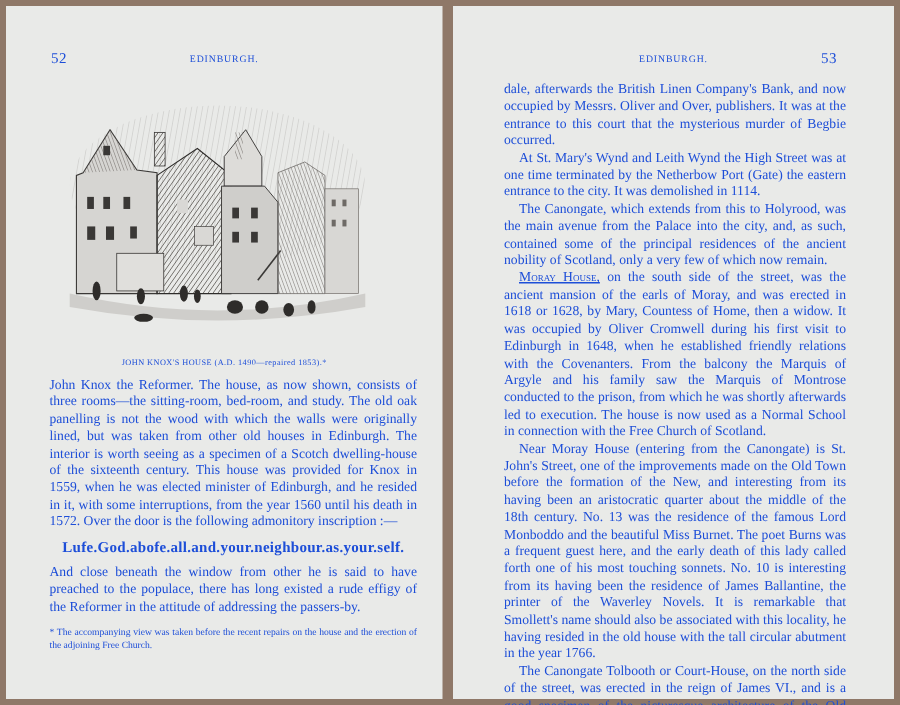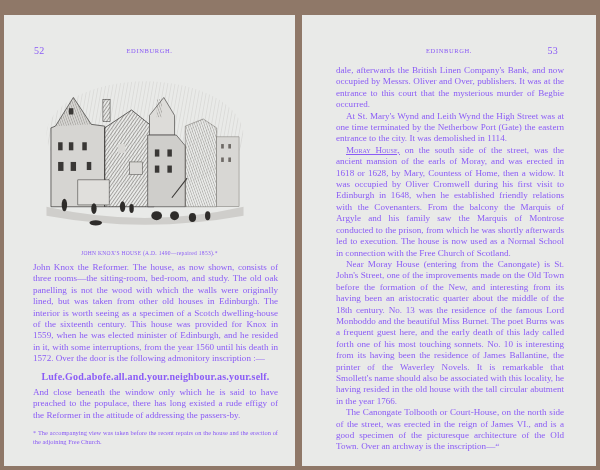--- a/index.html
+++ b/index.html
@@ -3,23 +3,23 @@
 <meta charset="utf-8">
 <style>
   html, body { margin:0; padding:0; }
   body {
     width:600px; height:470px; overflow:hidden;
     background:#8f7868;
     position:relative;
     font-family:"Liberation Serif", "DejaVu Serif", serif;
   }
   .page {
-    position:absolute; top:15px; bottom:4px;
+    position:absolute; top:4px; bottom:4px;
     background:#e9eae8;
-    color:#8b5cf6;
+    color:#1d4ed8;
     box-sizing:border-box;
   }
   .page.left { left:4px; width:291px; }
   .page.right { left:302px; width:294px; }
   .running-head {
     position:absolute; top:30px; left:0; right:0;
     font-size:8px; letter-spacing:0.3px;
   }
   .running-head .title {
     position:absolute; left:0; right:0; text-align:center;
@@ -133,32 +133,33 @@
         <ellipse cx="185" cy="160" rx="3" ry="5"></ellipse>
       <ellipse cx="60" cy="168" rx="7" ry="3"></ellipse>
     </g>
   </svg>
 
   <div class="caption">JOHN KNOX'S HOUSE (A.D. 1490—repaired 1853).*</div>
 
   <div class="text-block main">
     <p class="noindent">John Knox the Reformer. The house, as now shown, consists of three rooms—the sitting-room, bed-room, and study. The old oak panelling is not the wood with which the walls were originally lined, but was taken from other old houses in Edinburgh. The interior is worth seeing as a specimen of a Scotch dwelling-house of the sixteenth century. This house was provided for Knox in 1559, when he was elected minister of Edinburgh, and he resided in it, with some interruptions, from the year 1560 until his death in 1572. Over the door is the following admonitory inscription :—</p>
     <p class="inscription">Lufe.God.abofe.all.and.your.neighbour.as.your.self.</p>
-    <p class="noindent">And close beneath the window only which he is said to have preached to the populace, there has long existed a rude effigy of the Reformer in the attitude of addressing the passers-by.</p>
+    <p class="noindent">And close beneath the window from other he is said to have preached to the populace, there has long existed a rude effigy of the Reformer in the attitude of addressing the passers-by.</p>
   </div>
 
   <div class="footnote">* The accompanying view was taken before the recent repairs on the house and the erection of the adjoining Free Church.</div>
 </div>
 
 <div class="page right">
   <div class="running-head">
     <span class="title">EDINBURGH.</span>
     <span class="pnum">53</span>
   </div>
 
   <div class="text-block main">
     <p class="noindent">dale, afterwards the British Linen Company's Bank, and now occupied by Messrs. Oliver and Over, publishers. It was at the entrance to this court that the mysterious murder of Begbie occurred.</p>
     <p>At St. Mary's Wynd and Leith Wynd the High Street was at one time terminated by the Netherbow Port (Gate) the eastern entrance to the city. It was demolished in 1114.</p>
+    <p>The Canongate, which extends from this to Holyrood, was the main avenue from the Palace into the city, and, as such, contained some of the principal residences of the ancient nobility of Scotland, only a very few of which now remain.</p>
     <p><span class="sc">Moray House,</span><span> on the south side of the street, was the ancient mansion of the earls of Moray, and was erected in 1618 or 1628, by Mary, Countess of Home, then a widow. It was occupied by Oliver Cromwell during his first visit to Edinburgh in 1648, when he established friendly relations with the Covenanters. From the balcony the Marquis of Argyle and his family saw the Marquis of Montrose conducted to the prison, from which he was shortly afterwards led to execution. The house is now used as a Normal School in connection with the Free Church of Scotland.</span></p>
     <p>Near Moray House (entering from the Canongate) is St. John's Street, one of the improvements made on the Old Town before the formation of the New, and interesting from its having been an aristocratic quarter about the middle of the 18th century. No. 13 was the residence of the famous Lord Monboddo and the beautiful Miss Burnet. The poet Burns was a frequent guest here, and the early death of this lady called forth one of his most touching sonnets. No. 10 is interesting from its having been the residence of James Ballantine, the printer of the Waverley Novels. It is remarkable that Smollett's name should also be associated with this locality, he having resided in the old house with the tall circular abutment in the year 1766.</p>
     <p><span>The Canongate Tolbooth or Court-House, on the north side of the street, was erected in the reign of James VI., and is a good specimen of the picturesque architecture of the Old Town. Over an archway is the inscription—“</span></p>
   </div>
 </div>
 
 </body></html>

